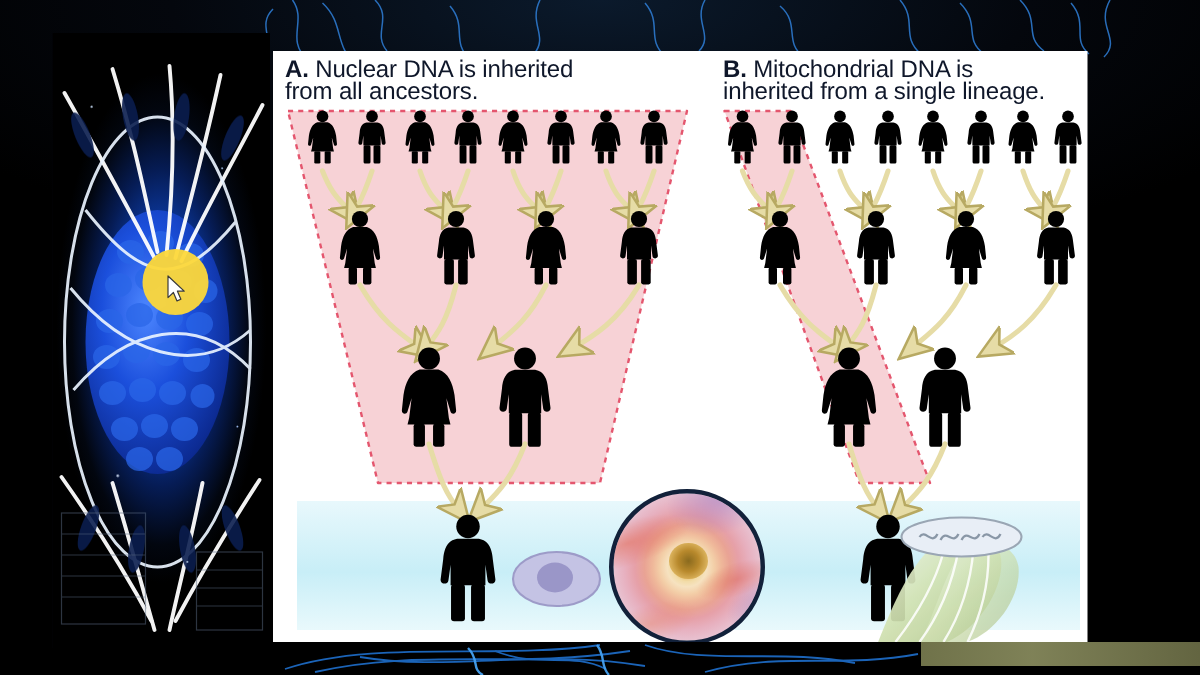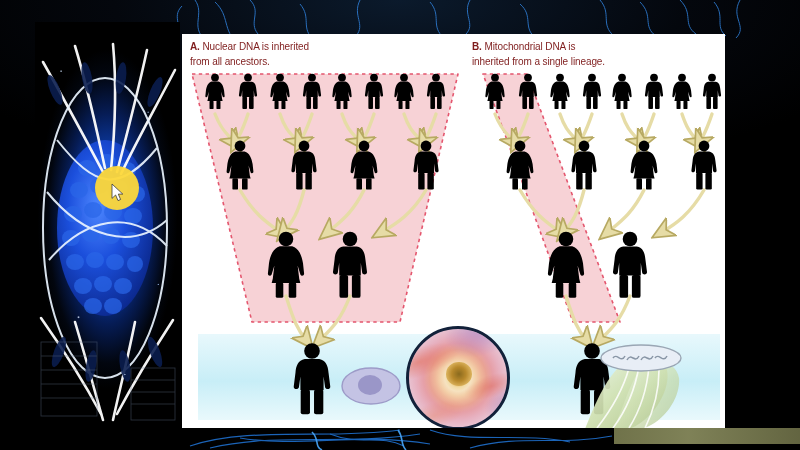--- a/index.html
+++ b/index.html
@@ -59,29 +59,29 @@
     position: absolute;
     left: 182px; top: 34px;
     width: 543px; height: 394px;
     background: #ffffff;
     overflow: hidden;
   }
 
   
   .title {
     position: absolute;
-    font-size: 10px;
+    font-size: 16px;
     line-height: 15px;
-    color: #7f1d1d;
+    color: #0f172a;
     letter-spacing: -0.1px;
     white-space: pre-line;
   }
   .title b { font-weight: bold; }
   #title-a { left: 8px; top: 5px; width: 260px; }
-  #title-b { left: 290px; top: 5px; width: 250px; }
+  #title-b { left: 300px; top: 5px; width: 250px; }
 
   
   .bluestrip {
     position: absolute;
     background: linear-gradient(180deg, #e8f8fc 0%, #c8eef7 55%, #e9f9fc 100%);
   }
   #bluestrip-a { left: 16px; top: 300px; width: 270px; height: 86px; }
   #bluestrip-b { left: 300px; top: 300px; width: 238px; height: 86px; }
 
   

